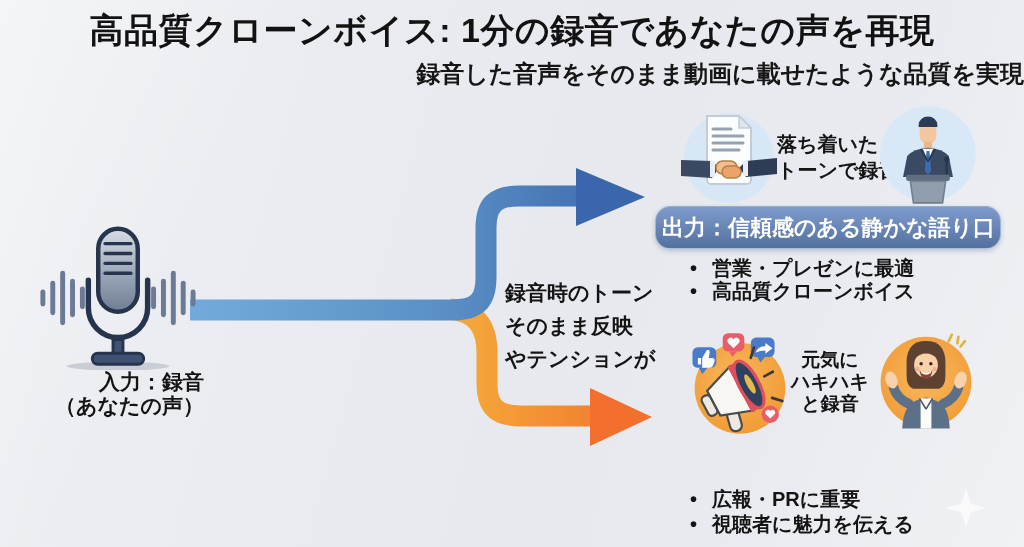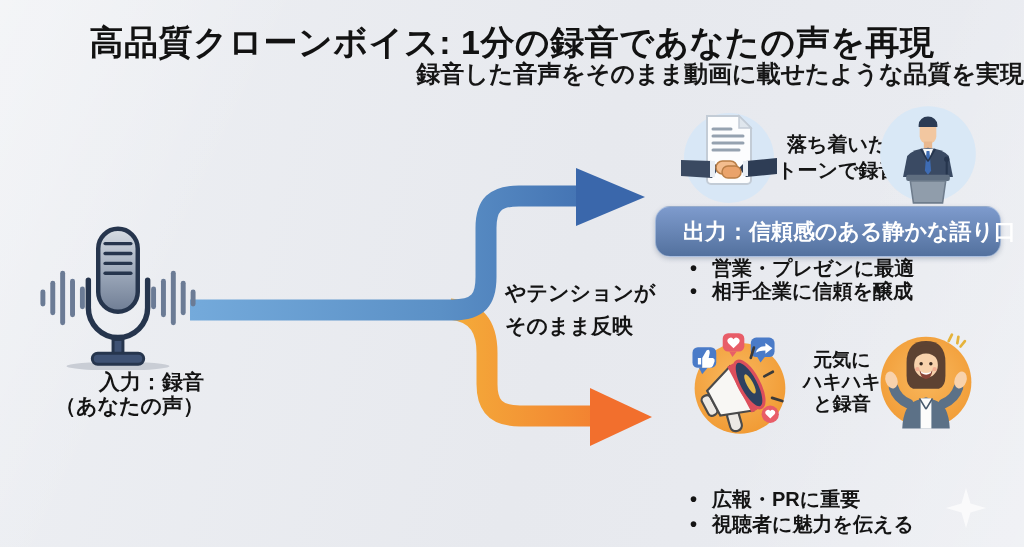--- a/index.html
+++ b/index.html
@@ -4,43 +4,43 @@
 <style>
   html,body{margin:0;padding:0;background:#e9ebef;}
   .canvas{
     position:relative;width:1024px;height:547px;overflow:hidden;
     font-family:"Liberation Sans","DejaVu Sans",sans-serif;color:#141414;
     background:
       linear-gradient(115deg, rgba(255,255,255,.38) 0%, rgba(255,255,255,0) 24%),
       linear-gradient(295deg, rgba(255,255,255,.30) 0%, rgba(255,255,255,0) 26%),
       linear-gradient(105deg,#edeff3 0%,#e7e9ee 55%,#eaecf1 100%);
   }
-  .title{position:absolute;top:8px;left:0;right:0;margin:12px;text-align:center;
+  .title{position:absolute;top:8px;left:0;right:0;margin:0;text-align:center;
     font-size:34px;font-weight:800;letter-spacing:.5px;color:#121212;}
   .subtitle{position:absolute;top:58px;left:0;right:0;text-align:right;
     font-size:24px;font-weight:700;color:#161616;}
   .flow{position:absolute;left:0;top:0;width:1024px;height:547px;pointer-events:none;}
   .iconbox{position:absolute;}
   .iconbox svg{width:100%;height:100%;display:block;}
   .mic{left:33px;top:222px;width:168px;height:148px;}
   .timer{left:150px;top:193px;width:76px;height:84px;}
   .timer-label{position:absolute;left:50%;top:55%;transform:translate(-50%,-50%);
     font-size:15px;font-weight:700;white-space:nowrap;color:#1c2230;}
   .input-label{position:absolute;left:12px;top:370px;width:192px;text-align:right;
     font-size:21px;font-weight:700;line-height:24px;}
   .branch-note{position:absolute;left:505px;top:276px;font-size:21px;font-weight:700;line-height:33px;}
   .handshake{left:679px;top:106px;width:100px;height:100px;}
   .podium{left:876px;top:102px;width:104px;height:104px;}
   .megaphone{left:686px;top:330px;width:108px;height:108px;}
   .woman{left:872px;top:326px;width:108px;height:108px;}
-  .calm-note{position:absolute;left:777px;top:131px;font-size:20px;font-weight:700;line-height:26px;text-align:center;}
+  .calm-note{position:absolute;left:777px;top:131px;font-size:20px;font-weight:700;line-height:26px;}
   .energetic-note{position:absolute;left:786px;top:349px;width:88px;text-align:center;
-    font-size:19px;font-weight:700;line-height:22px;margin-left:12px;}
-  .banner{position:absolute;left:655px;width:346px;height:51px;border-radius:15px;
-    display:flex;align-items:center;padding-left:27px;box-sizing:border-box;
+    font-size:19px;font-weight:700;line-height:22px;}
+  .banner{position:absolute;left:655px;width:346px;height:43px;border-radius:15px;
+    display:flex;align-items:center;padding-left:6px;box-sizing:border-box;
     color:#fff;font-size:22px;font-weight:700;white-space:nowrap;
     box-shadow:0 2px 5px rgba(60,80,110,.28);}
   .banner-calm{top:206px;background:linear-gradient(180deg,#7e9bcd,#53719e);
     border:1px solid rgba(205,220,240,.55);}
   .banner-energetic{top:437px;background:linear-gradient(180deg,#f7ab40,#ee7526);
     border:1px solid rgba(255,228,195,.7);}
   .bullets{position:absolute;left:690px;font-size:20px;font-weight:700;}
   .bullets-calm{top:257px;line-height:23px;}
   .bullets-energetic{top:487px;line-height:25px;}
   .brow{display:flex;}
@@ -112,22 +112,23 @@
     </svg>
   </div>
 
 
   <div class="input-label">
     <div>入力：録音</div>
     <div>（あなたの声）</div>
   </div>
 
   <div class="branch-note">
+    <div>録音時のトーン</div>
+    <div>そのまま反映</div>
     <div>やテンションが</div>
-    <div>そのまま反映</div>
   </div>
 
   <div class="iconbox handshake">
     <svg viewBox="0 0 100 100">
       <circle cx="50" cy="52" r="45" fill="#d8e7f6"></circle>
       <path d="M28 10 H60 L72 22 V74 a4 4 0 0 1 -4 4 H32 a4 4 0 0 1 -4 -4 Z" fill="#fcfdfe" stroke="#c3ccd6" stroke-width="2"></path>
       <path d="M60 10 V22 H72 Z" fill="#dfe6ed" stroke="#c3ccd6" stroke-width="1.5"></path>
       <g stroke="#95a2b0" stroke-width="3" stroke-linecap="round">
         <line x1="34" y1="23" x2="52" y2="23"></line>
           <line x1="34" y1="30" x2="64" y2="30"></line>
@@ -169,21 +170,21 @@
     <span>出力：信頼感のある静かな語り口</span>
   </div>
 
   <div class="bullets bullets-calm">
     <div class="brow">
       <span class="dot">•</span>
       <span>営業・プレゼンに最適</span>
     </div>
     <div class="brow">
       <span class="dot">•</span>
-      <span>相手企業に信頼を醸成</span>
+      <span>高品質クローンボイス</span>
     </div>
   </div>
 
   <div class="iconbox megaphone">
     <svg viewBox="0 0 100 100">
       <defs>
         <radialGradient id="orG1" cx="45%" cy="40%" r="70%">
           <stop offset="0" stop-color="#f8b85e"></stop>
             <stop offset="1" stop-color="#f0972f"></stop>
         </radialGradient>

